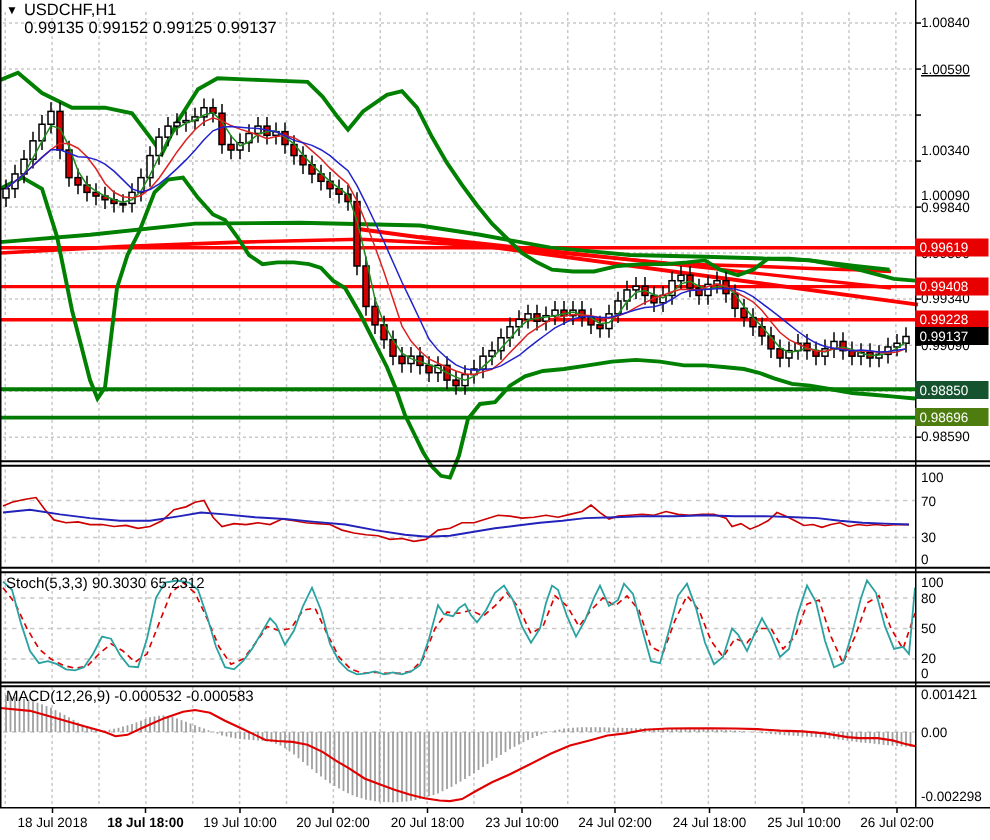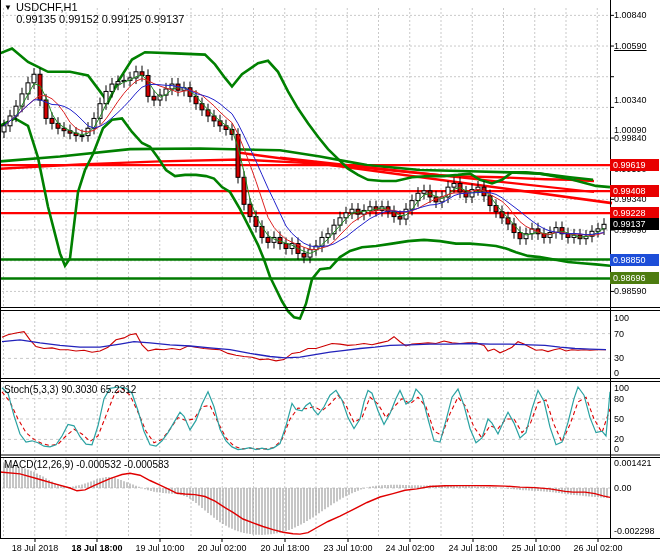--- a/index.html
+++ b/index.html
@@ -584,21 +584,21 @@
       <div class="axis-label" style="top: 138.061px;">0.99840</div>
       <div class="axis-label" style="top: 168.736px;">0.99590</div>
       <div class="axis-label" style="top: 199.411px; text-align: right;">0.99340</div>
       <div class="axis-label" style="top: 230.086px;">0.99090</div>
       <div class="axis-label" style="top: 260.761px;">0.98840</div>
       <div class="axis-label" style="top: 291.436px;">0.98590</div>
       <div class="badge" style="top: 165.178px; background: rgb(232, 0, 0);">0.99619</div>
       <div class="badge" style="top: 191.067px; background: rgb(232, 0, 0);">0.99408</div>
       <div class="badge" style="top: 213.153px; background: rgb(232, 0, 0);">0.99228</div>
       <div class="badge" style="top: 224.319px; background: rgb(0, 0, 0);">0.99137</div>
-      <div class="badge" style="top: 259.534px; background: #1d4ed8;">0.98850</div>
+      <div class="badge" style="top: 259.534px; background: #14532d;">0.98850</div>
       <div class="badge" style="top: 278.429px; background: #4d7c0f;">0.98696</div>
     </div>
   <div id="indicator-axes">
       <div class="axis-label" style="top: 318px;">100</div>
       <div class="axis-label" style="top: 333.6px;">70</div>
       <div class="axis-label" style="top: 358.4px;">30</div>
       <div class="axis-label" style="top: 373px;">0</div>
       <div class="axis-label" style="top: 388px;">100</div>
       <div class="axis-label" style="top: 398.6px;">80</div>
       <div class="axis-label" style="top: 419px;">50</div>

